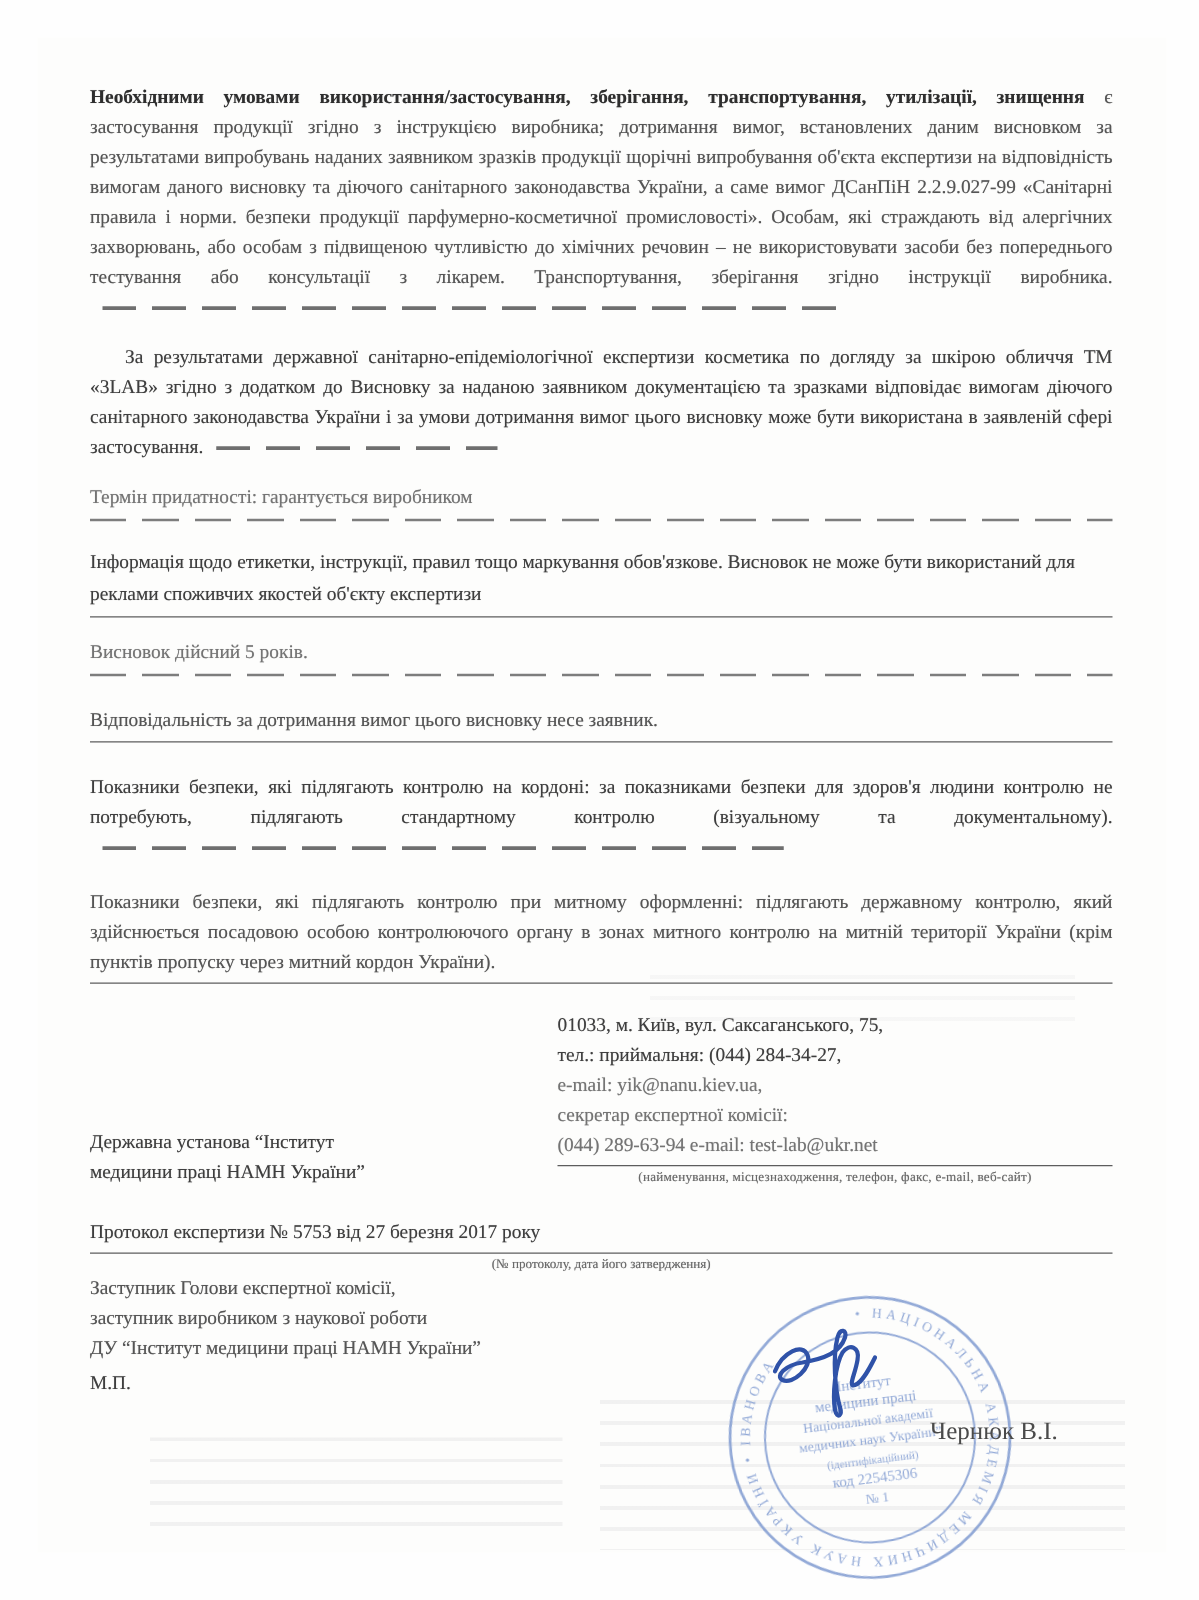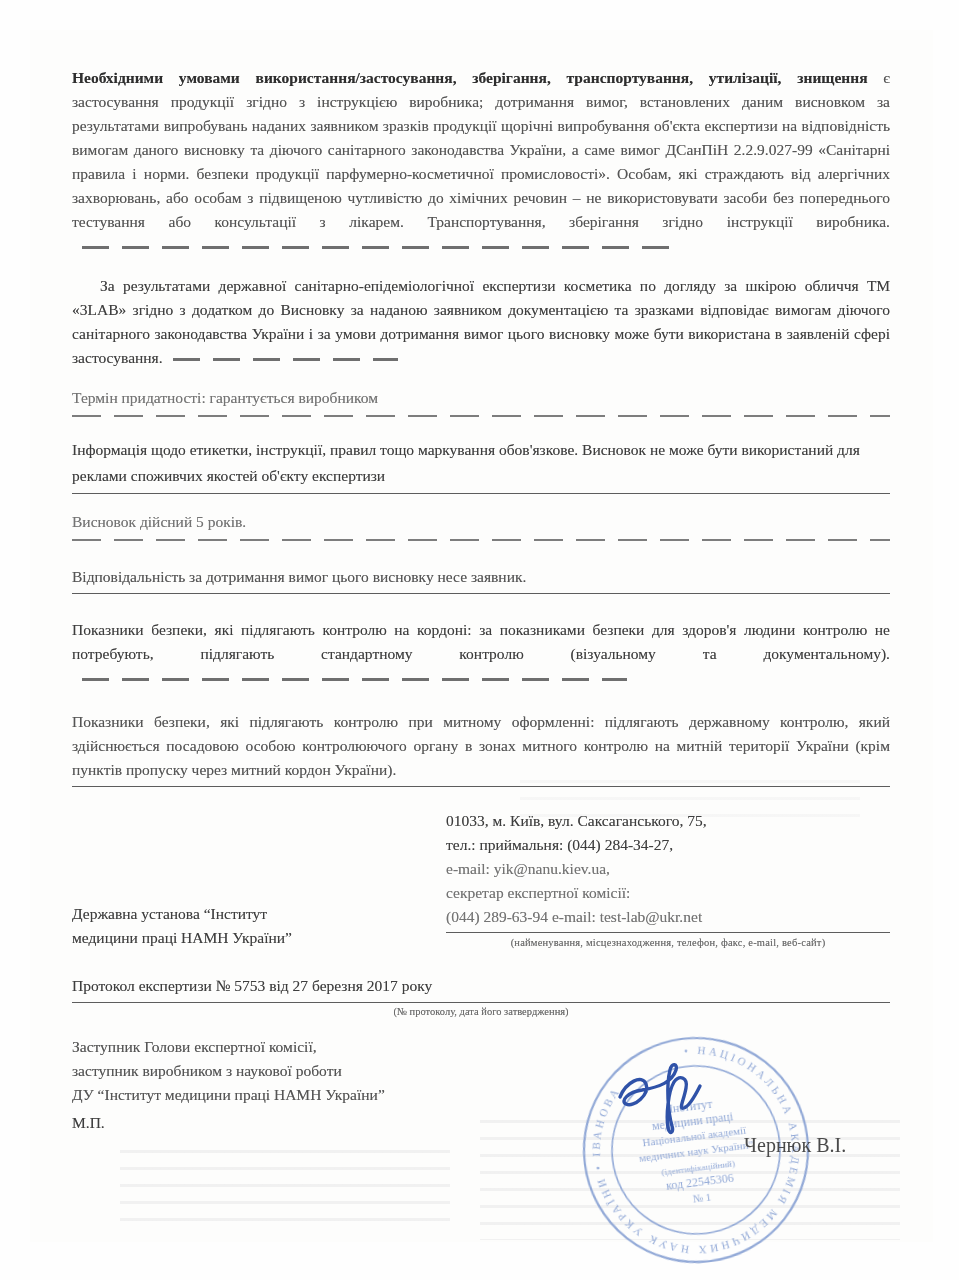--- a/index.html
+++ b/index.html
@@ -42,21 +42,21 @@
   .cols{display:flex;margin-top:22px;align-items:flex-end;}
   .col-left{width:372px;flex:0 0 372px;}
   .col-right{flex:1;padding-left:2px;}
   .col-right .rule{border-bottom:1.3px solid #5d5d5d;margin-top:3px;}
   .small-cap{
     font-size:10.5px;line-height:15px;color:#6a6a6a;text-align:center;margin-top:2px;
     letter-spacing:.2px;
   }
   .protocol{margin-top:24px;border-bottom:1.4px solid #5d5d5d;padding-bottom:4px;}
   .protocol-cap{font-size:10.5px;line-height:14px;color:#6a6a6a;text-align:center;margin-top:2px;}
-  .sig-block{margin-top:16px;}
+  .sig-block{margin-top:0;}
   .mp{margin-top:4px;}
   .stamp-wrap{
     position:absolute;left:578px;top:1032px;width:236px;height:236px;
     transform:rotate(-7deg);opacity:.82;filter:blur(.3px);
     pointer-events:none;
   }
   .signature-svg{position:absolute;left:612px;top:1052px;width:120px;height:90px;}
   .signer-name{
     position:absolute;left:744px;top:1134px;font-size:20px;color:#4a4a4a;
     filter:blur(.25px);

